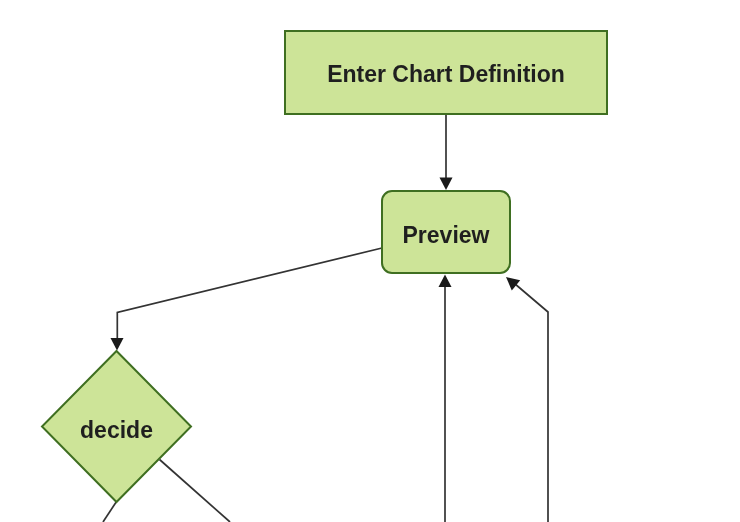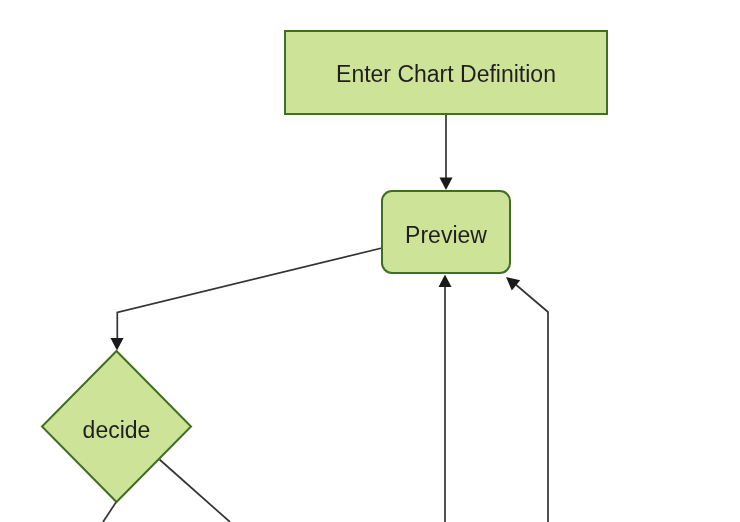--- a/index.html
+++ b/index.html
@@ -6,20 +6,21 @@
     margin: 0;
     padding: 0;
     background: var(--background, #ffffff);
   }
   .canvas {
     position: relative;
     width: 740px;
     height: 522px;
     background: var(--background, #ffffff);
     overflow: hidden;
+    font-weight: bold;
   }
   .node-shape {
     fill: var(--node-fill, #cde498);
     stroke: var(--node-border, #3f6f21);
     stroke-width: 2;
   }
   .edge-line {
     fill: none;
     stroke: var(--edge-line, #333333);
     stroke-width: 1.7;

